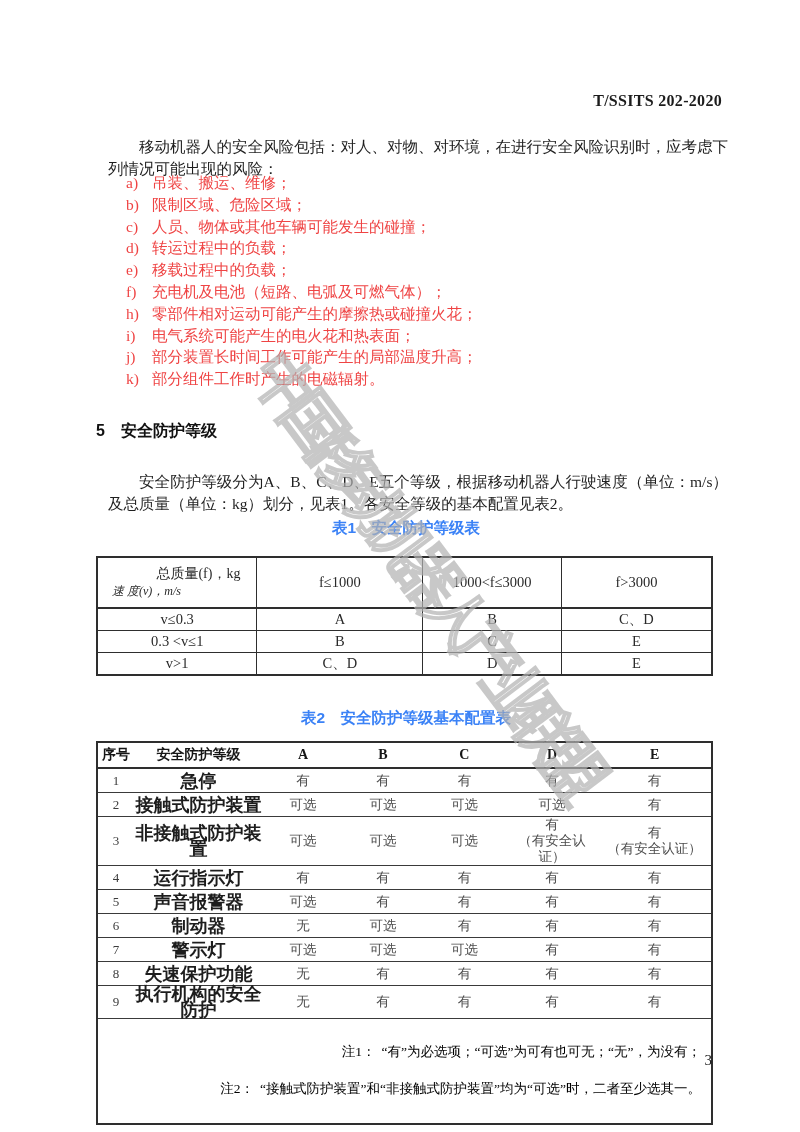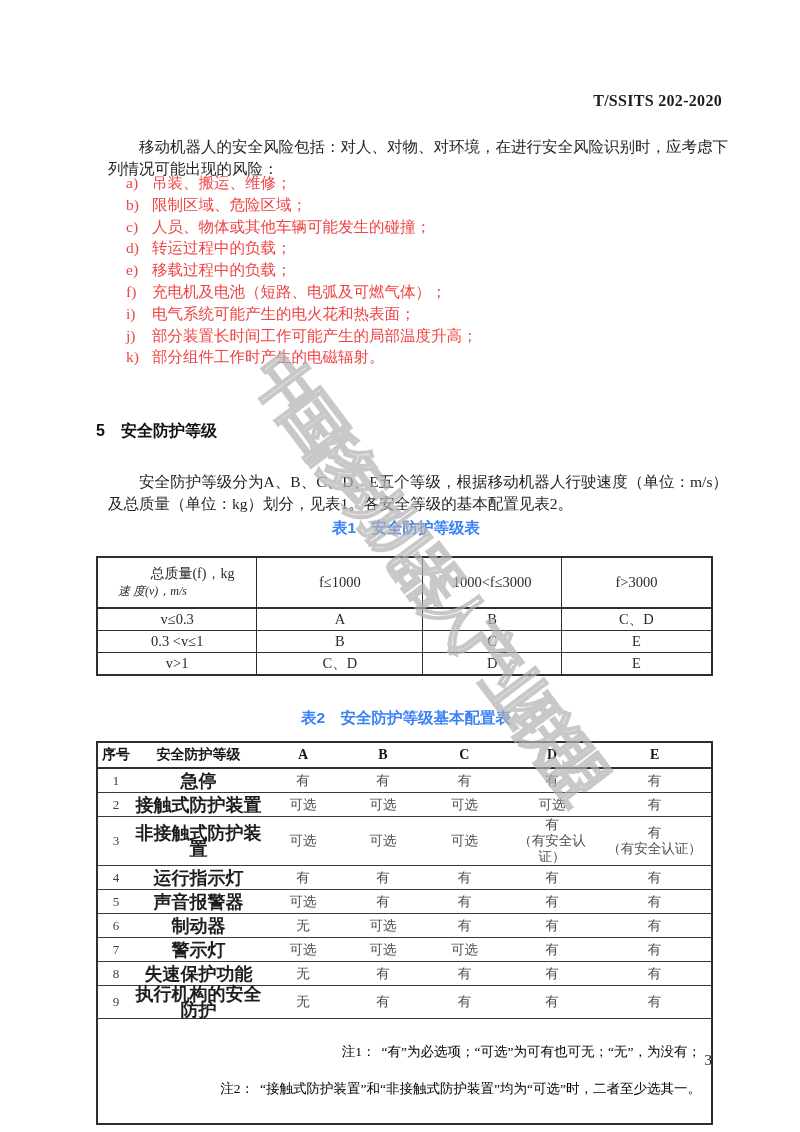--- a/index.html
+++ b/index.html
@@ -34,21 +34,21 @@
   .cap1{top:518px;}
   .cap2{top:708px;}
 
   table{border-collapse:collapse;table-layout:fixed;width:617px;}
   .t1wrap{position:absolute;top:556px;left:0;}
   .t1{border:2px solid #2e2e2e;}
   .t1 th,.t1 td{border:1px solid #2e2e2e;text-align:center;vertical-align:middle;
     font-size:14.5px;font-weight:normal;color:#2a2a2a;padding:0;}
   .t1 .hdr-row th{border-bottom:2px solid #2e2e2e;height:45px;}
   .t1 .data-row td{height:21px;}
-  .t1 .corner{padding:2px 18px;}
+  .t1 .corner{padding:2px 12px;}
   .t1 .corner .corner-top{text-align:right;padding-right:4px;font-size:14px;}
   .t1 .corner .corner-bottom{text-align:left;padding-left:2px;font-size:12px;font-style:italic;}
 
   .t2wrap{position:absolute;top:741px;left:0;}
   .t2{border:2px solid #2e2e2e;}
   .t2 th,.t2 td{border:none;border-bottom:1px solid #3a3a3a;text-align:center;
     vertical-align:middle;padding:0;}
   .t2 .hdr-row th{border-bottom:2px solid #2e2e2e;height:24px;font-size:14px;color:#161616;}
   .t2 .hdr-row th.lat{font-family:"Liberation Serif","DejaVu Serif",serif;font-weight:bold;}
   .t2 td{height:23px;font-size:13.5px;color:#4d4d4d;white-space:pre-line;line-height:16px;}
@@ -83,20 +83,21 @@
 
     <p class="para p1">移动机器人的安全风险包括：对人、对物、对环境，在进行安全风险识别时，应考虑下列情况可能出现的风险：</p>
 
     <div class="risk-list">
       <div class="risk-item"><span class="marker">a)</span><span>吊装、搬运、维修；</span></div>
       <div class="risk-item"><span class="marker">b)</span><span>限制区域、危险区域；</span></div>
       <div class="risk-item"><span class="marker">c)</span><span>人员、物体或其他车辆可能发生的碰撞；</span></div>
       <div class="risk-item"><span class="marker">d)</span><span>转运过程中的负载；</span></div>
       <div class="risk-item"><span class="marker">e)</span><span>移载过程中的负载；</span></div>
       <div class="risk-item"><span class="marker">f)</span><span>充电机及电池（短路、电弧及可燃气体）；</span></div>
+      <div class="risk-item"><span class="marker">h)</span><span>零部件相对运动可能产生的摩擦热或碰撞火花；</span></div>
       <div class="risk-item"><span class="marker">i)</span><span>电气系统可能产生的电火花和热表面；</span></div>
       <div class="risk-item"><span class="marker">j)</span><span>部分装置长时间工作可能产生的局部温度升高；</span></div>
       <div class="risk-item"><span class="marker">k)</span><span>部分组件工作时产生的电磁辐射。</span></div>
     </div>
 
     <div class="section-heading hei">
       <span class="sec-num">5</span><span>安全防护等级</span>
     </div>
 
     <p class="para p2">安全防护等级分为A、B、C、D、E五个等级，根据移动机器人行驶速度（单位：m/s）及总质量（单位：kg）划分，见表1。各安全等级的基本配置见表2。</p>

